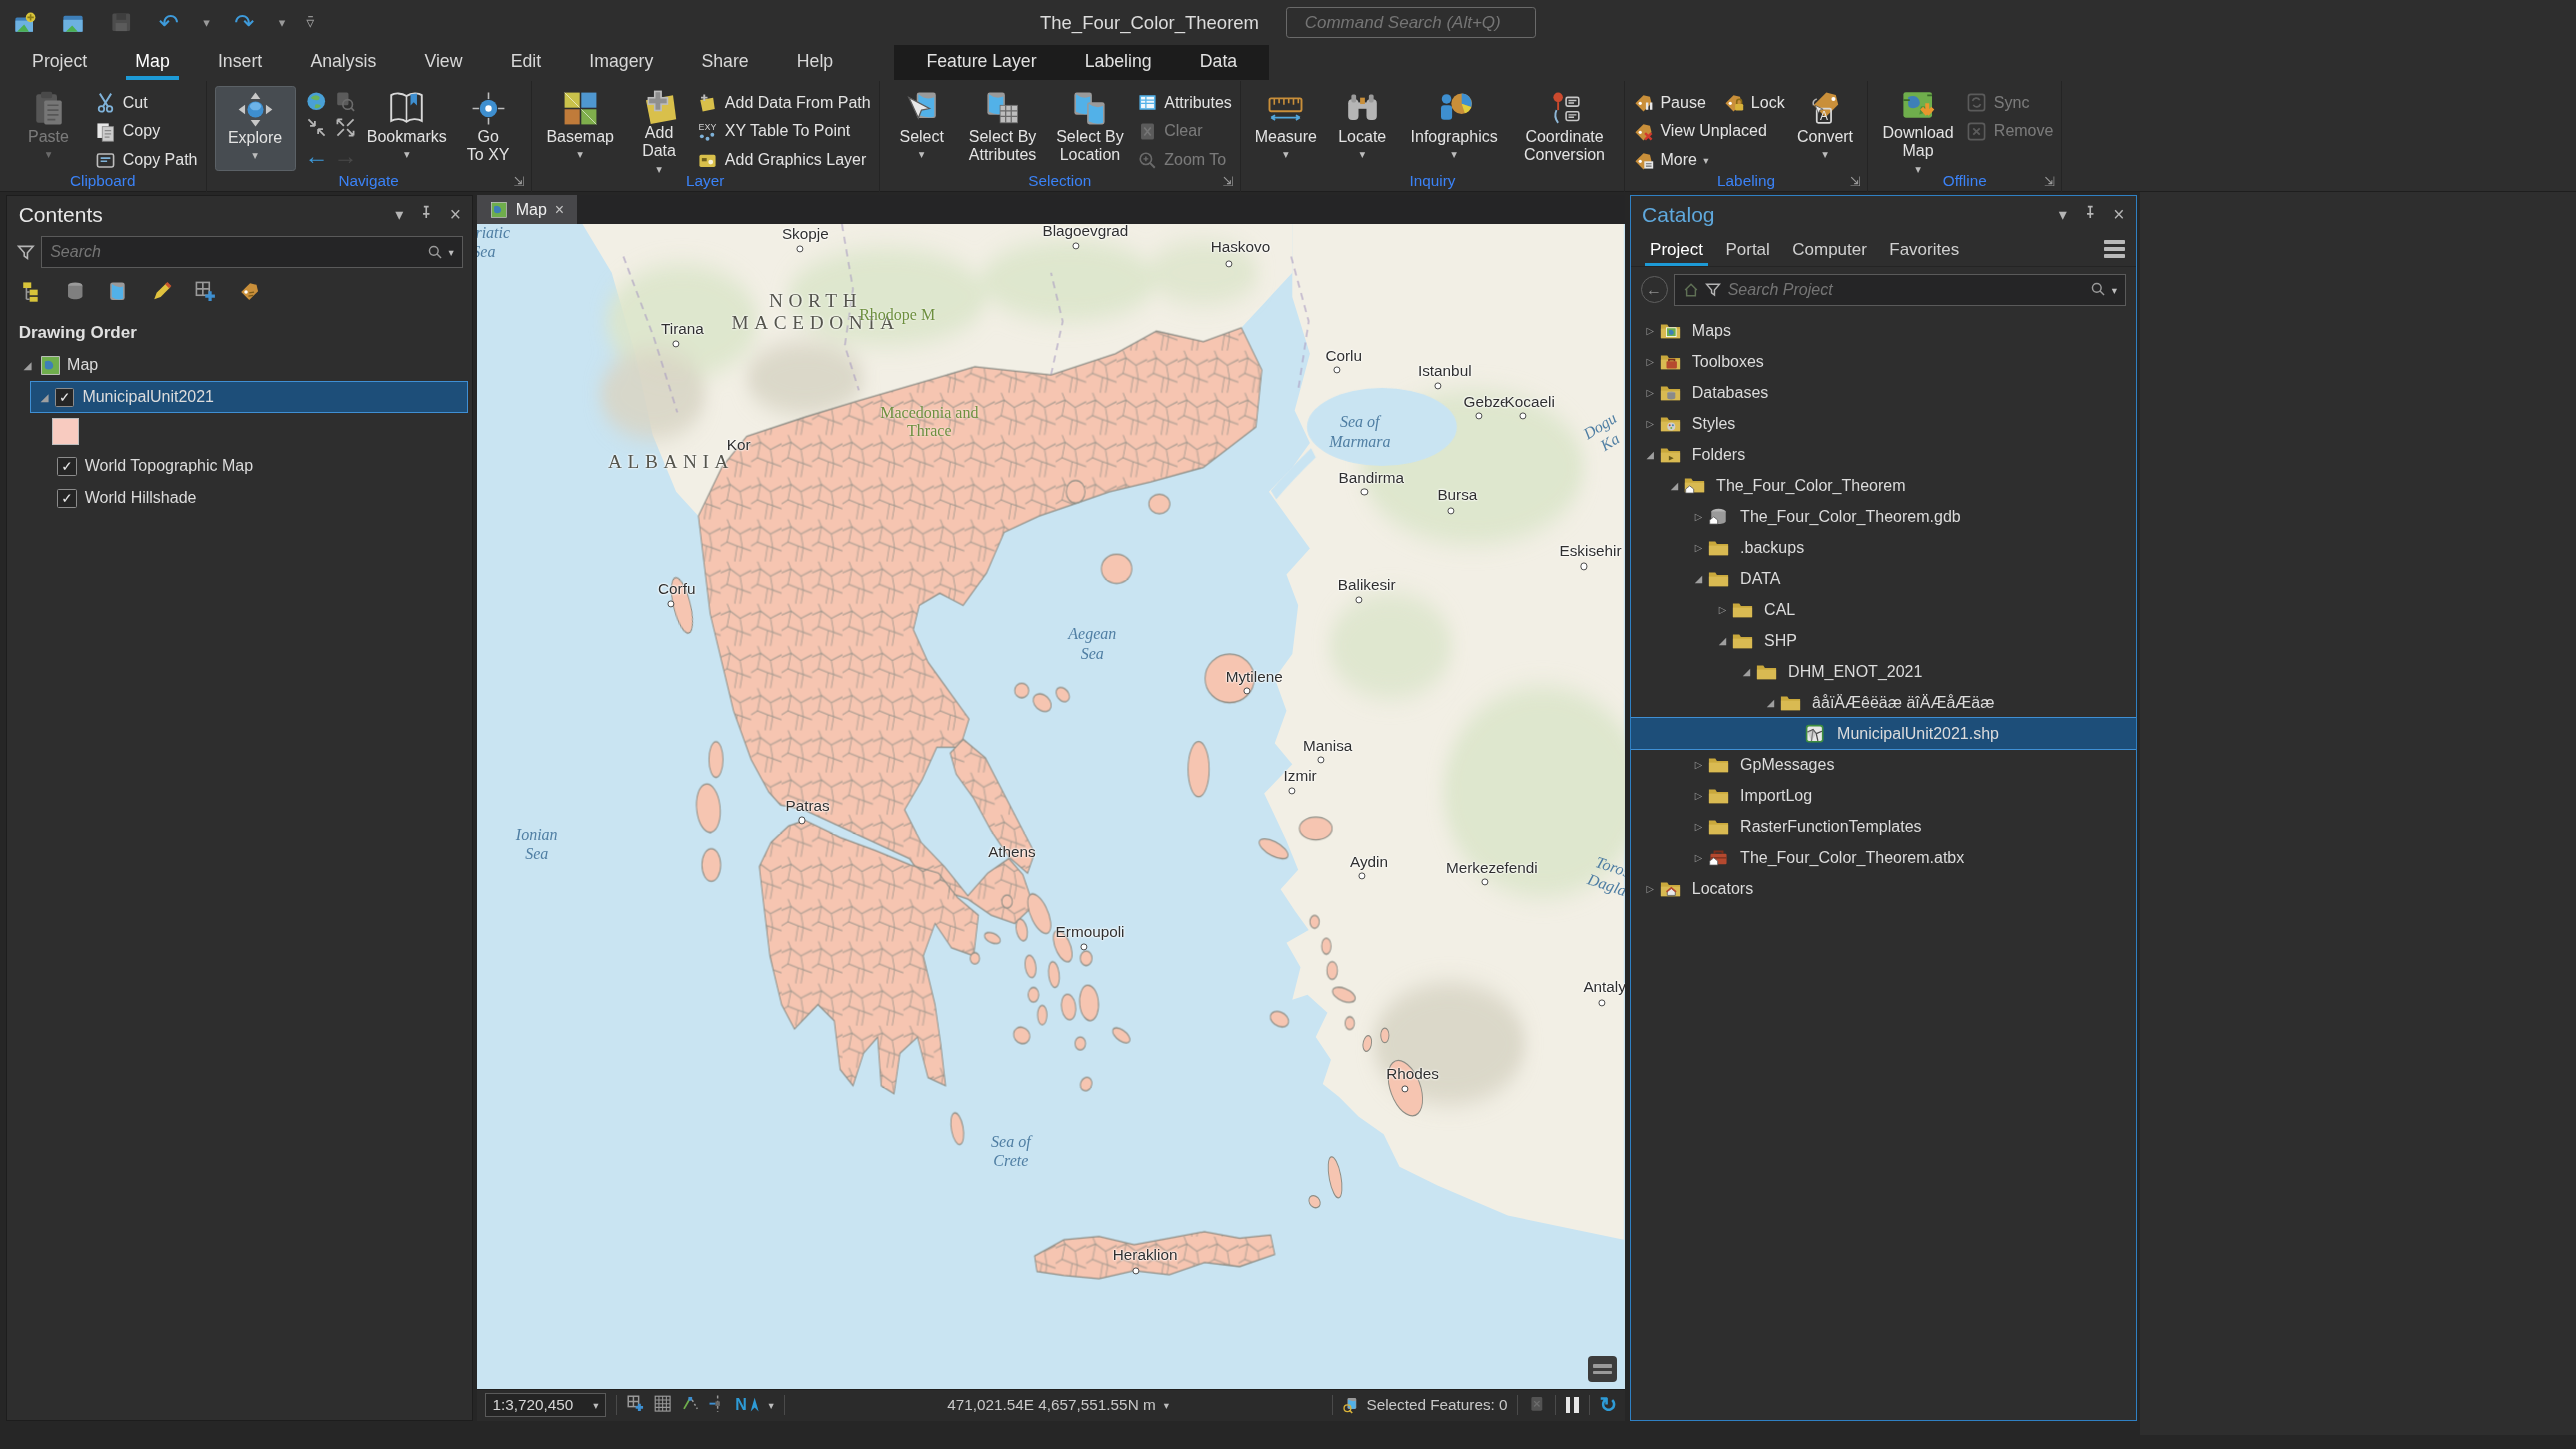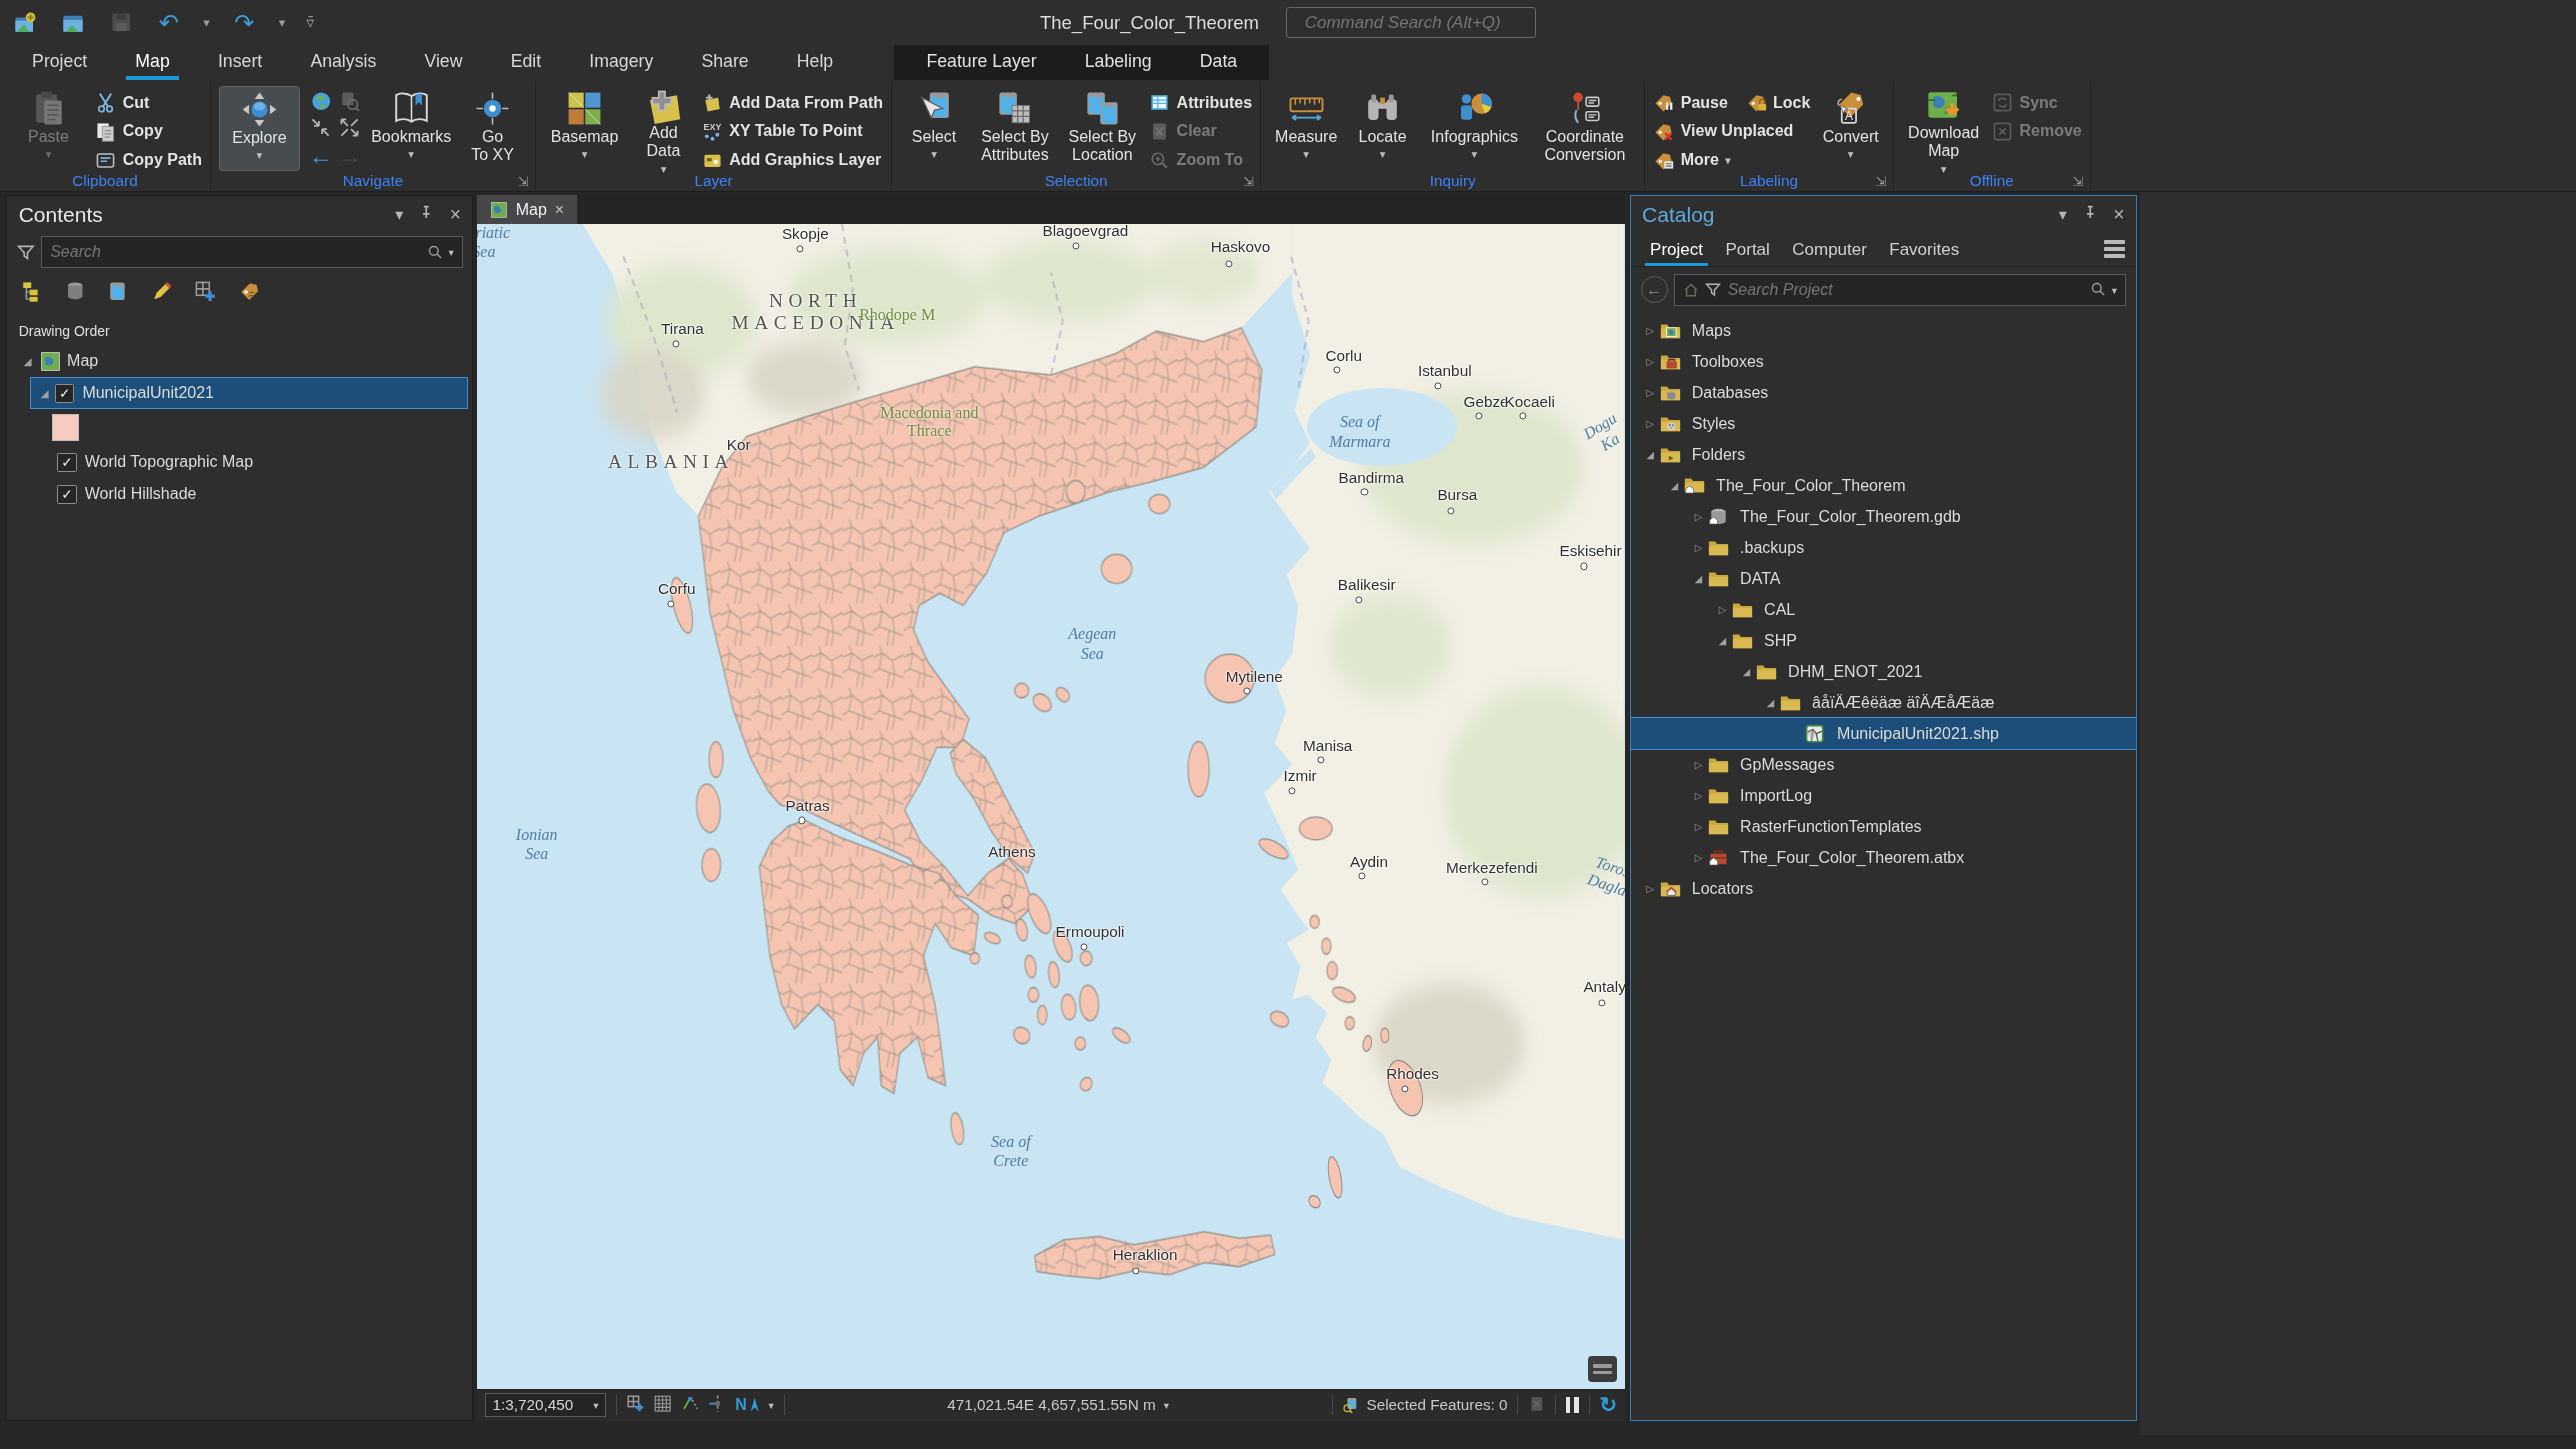--- a/index.html
+++ b/index.html
@@ -40,21 +40,21 @@
   .rgroup { position:relative; height:111px; border-right:0.8px solid #242424; padding:4.8px 8px 21px 8px;
     display:flex; align-items:flex-start; gap:6.4px; }
   .rgname { position:absolute; bottom:1.6px; left:0; right:0; text-align:center; font-size:15.3px; color:#3b82f6; }
   .rlaunch { position:absolute; right:6.4px; bottom:3.2px; font-size:13px; color:#9a9a9a; }
   .bigbtn { width:81px; height:85px; display:flex; flex-direction:column; align-items:center; justify-content:flex-start;
     border-radius:3.2px; padding-top:3.2px; }
   .bigbtn .bicon { height:39px; display:flex; align-items:center; justify-content:center; }
   .bigbtn .blabel { font-size:16px; color:#e3e3e3; text-align:center; line-height:18.5px; white-space:pre-line; }
   .bigbtn .bchev { font-size:11.3px; color:#bdbdbd; margin-top:1.6px; }
   .bigbtn.sel { background:#474c51; border:0.8px solid #5b6166; }
-  .smallcol { display:flex; flex-direction:column; justify-content:flex-start; gap:4.8px; padding-top:4.8px;font-weight:bold; }
+  .smallcol { display:flex; flex-direction:column; justify-content:flex-start; gap:4.8px; padding-top:4.8px; }
   .smallbtn { display:flex; align-items:center; gap:6.4px; height:24px; font-size:16px; color:#e3e3e3; white-space:nowrap; }
   .smallbtn .schev { font-size:10.5px; color:#bdbdbd; }
   .disabled { opacity:.42; filter:grayscale(.7); }
   .navicons { display:grid; grid-template-columns:29px 29px; grid-auto-rows:27px; align-items:center; justify-items:center; padding-top:3.2px; }
   .arrowback { color:#3e9bdb; font-size:24px; font-weight:bold; }
   .arrowfwd { color:#6f6f6f; font-size:24px; font-weight:bold; }
 
   
   .main { position:absolute; left:0; top:192px; width:2140px; height:1243px; background:#262626; }
   .panel { position:absolute; top:3.2px; bottom:14.5px; background:#2e2e2e; border:0.8px solid #1d1d1d; }
@@ -62,21 +62,21 @@
   .catalog-panel { right:3.2px; width:507px; border:1.6px solid #2f80c3; }
   .phead { height:37px; display:flex; align-items:center; padding:0 11.3px; }
   .ptitle { font-size:21px; color:#e8e8e8; }
   .catalog-panel .ptitle { color:#5fa8dc; }
   .phicons { margin-left:auto; display:flex; align-items:center; gap:16px; color:#b5b5b5; font-size:16px; }
   .searchrow { display:flex; align-items:center; gap:6.4px; padding:3.2px 9.7px; }
   .sbox { flex:1; height:32px; background:#252526; border:0.8px solid #5a5a5a; display:flex; align-items:center; padding:0 8px; gap:6.4px; }
   .sbox input { flex:1; background:transparent; border:none; outline:none; color:#b5b5b5; font-style:italic; font-size:16px;
     font-family:"Liberation Sans",sans-serif; }
   .toolrow { display:flex; align-items:center; gap:21px; padding:8px 13px 4.8px; }
-  .theading { font-size:14px; font-weight:normal; color:#e0e0e0; padding:13px 11.3px 6.4px; }
+  .theading { font-size:17px; font-weight:bold; color:#e0e0e0; padding:13px 11.3px 6.4px; }
   .trow { display:flex; align-items:center; height:32px; font-size:16px; color:#dcdcdc; position:relative; }
   .trow .arrow { width:21px; text-align:center; color:#9f9f9f; font-size:10.5px; }
   .checkbox { width:19.3px; height:19.3px; border:1.6px solid #8c8c8c; background:#252525; border-radius:1.6px;
     display:inline-flex; align-items:center; justify-content:center; color:#e8e8e8; font-size:13.7px; margin-right:8px; }
   .sel-row { background:#1d4e79; border:0.8px solid #3f8fd4; }
   .swatch { width:27px; height:27px; border:0.8px solid #bdbdbd; }
 
   
   .cattabs { display:flex; align-items:flex-end; padding:0 11.3px; height:34px; border-bottom:0.8px solid #242424; gap:6.4px; }
   .cattab { font-size:17px; color:#d0d0d0; padding:4.8px 8px 6.4px; position:relative; }

